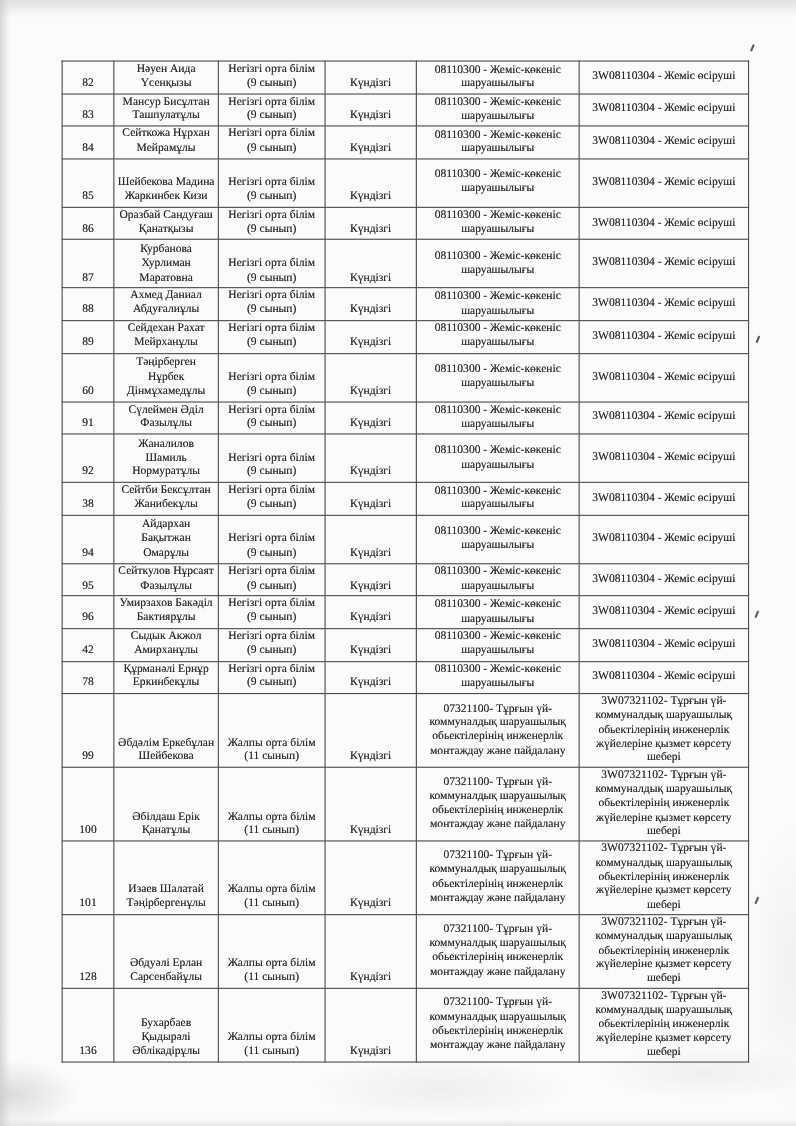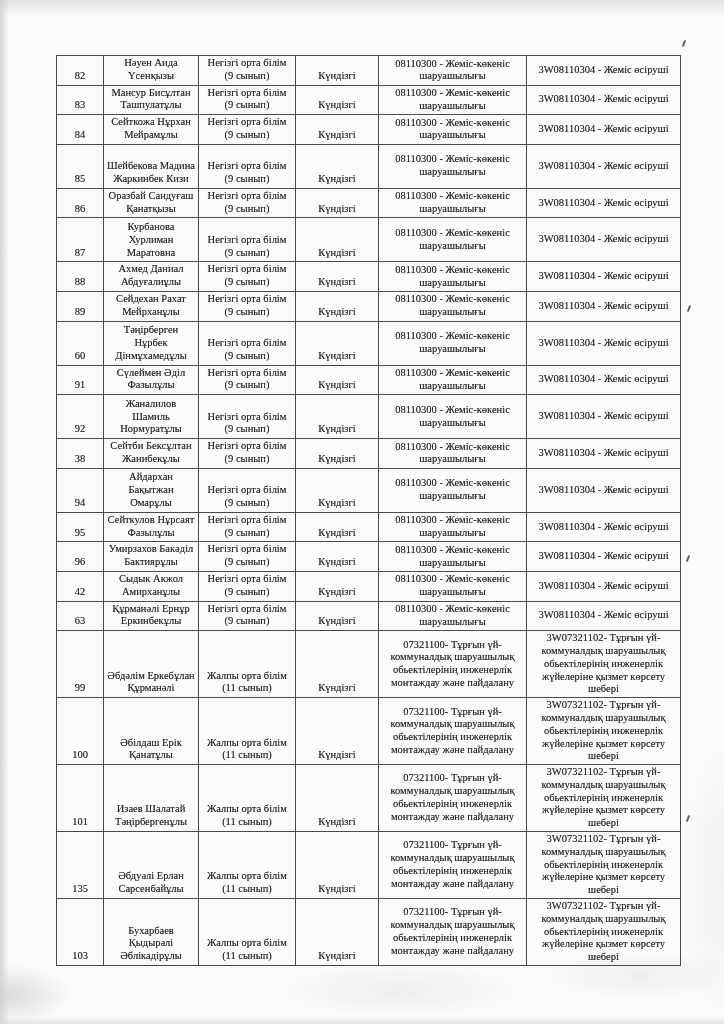--- a/index.html
+++ b/index.html
@@ -227,34 +227,34 @@
     <td class="c-name">Сыдык Акжол
 Амирханұлы</td>
     <td class="c-edu">Негізгі орта білім
 (9 сынып)</td>
     <td class="c-form">Күндізгі</td>
     <td class="c-spec">08110300 - Жеміс-көкеніс
 шаруашылығы</td>
     <td class="c-qual">3W08110304 - Жеміс өсіруші</td>
   </tr>
         <tr class="row row-m">
-    <td class="c-num">63</td>
+    <td class="c-num">78</td>
     <td class="c-name">Құрманәлі Ернұр
 Еркинбекұлы</td>
     <td class="c-edu">Негізгі орта білім
 (9 сынып)</td>
     <td class="c-form">Күндізгі</td>
     <td class="c-spec">08110300 - Жеміс-көкеніс
 шаруашылығы</td>
     <td class="c-qual">3W08110304 - Жеміс өсіруші</td>
   </tr>
         <tr class="row row-l">
     <td class="c-num">99</td>
     <td class="c-name">Әбдәлім Еркебұлан
-Құрманәлі</td>
+Шейбекова</td>
     <td class="c-edu">Жалпы орта білім
 (11 сынып)</td>
     <td class="c-form">Күндізгі</td>
     <td class="c-spec">07321100- Тұрғын үй-
 коммуналдық шаруашылық
 обьектілерінің инженерлік
 монтаждау және пайдалану</td>
     <td class="c-qual">3W07321102- Тұрғын үй-
 коммуналдық шаруашылық
 обьектілерінің инженерлік
@@ -289,38 +289,38 @@
 коммуналдық шаруашылық
 обьектілерінің инженерлік
 монтаждау және пайдалану</td>
     <td class="c-qual">3W07321102- Тұрғын үй-
 коммуналдық шаруашылық
 обьектілерінің инженерлік
 жүйелеріне қызмет көрсету
 шебері</td>
   </tr>
         <tr class="row row-l">
-    <td class="c-num">135</td>
+    <td class="c-num">128</td>
     <td class="c-name">Әбдуәлі Ерлан
 Сарсенбайұлы</td>
     <td class="c-edu">Жалпы орта білім
 (11 сынып)</td>
     <td class="c-form">Күндізгі</td>
     <td class="c-spec">07321100- Тұрғын үй-
 коммуналдық шаруашылық
 обьектілерінің инженерлік
 монтаждау және пайдалану</td>
     <td class="c-qual">3W07321102- Тұрғын үй-
 коммуналдық шаруашылық
 обьектілерінің инженерлік
 жүйелеріне қызмет көрсету
 шебері</td>
   </tr>
         <tr class="row row-l">
-    <td class="c-num">103</td>
+    <td class="c-num">136</td>
     <td class="c-name">Бухарбаев Қыдырәлі
 Әблікадірұлы</td>
     <td class="c-edu">Жалпы орта білім
 (11 сынып)</td>
     <td class="c-form">Күндізгі</td>
     <td class="c-spec">07321100- Тұрғын үй-
 коммуналдық шаруашылық
 обьектілерінің инженерлік
 монтаждау және пайдалану</td>
     <td class="c-qual">3W07321102- Тұрғын үй-

